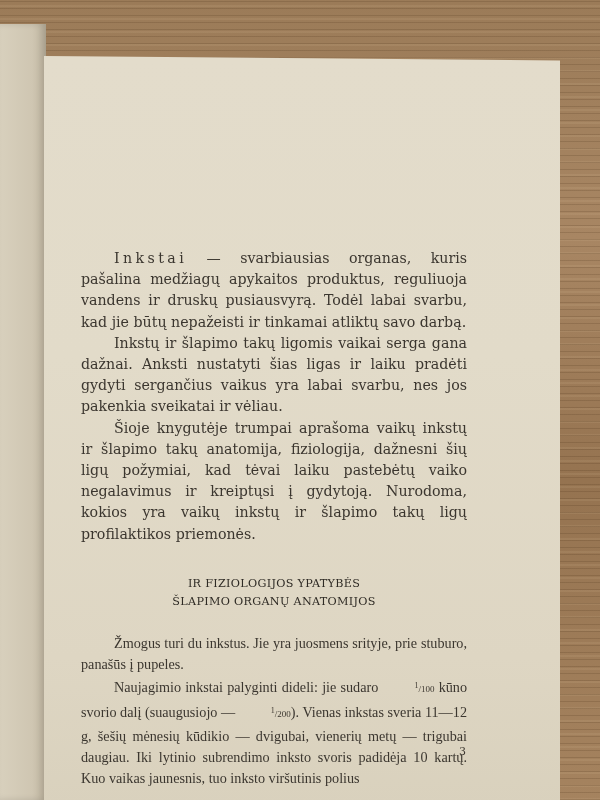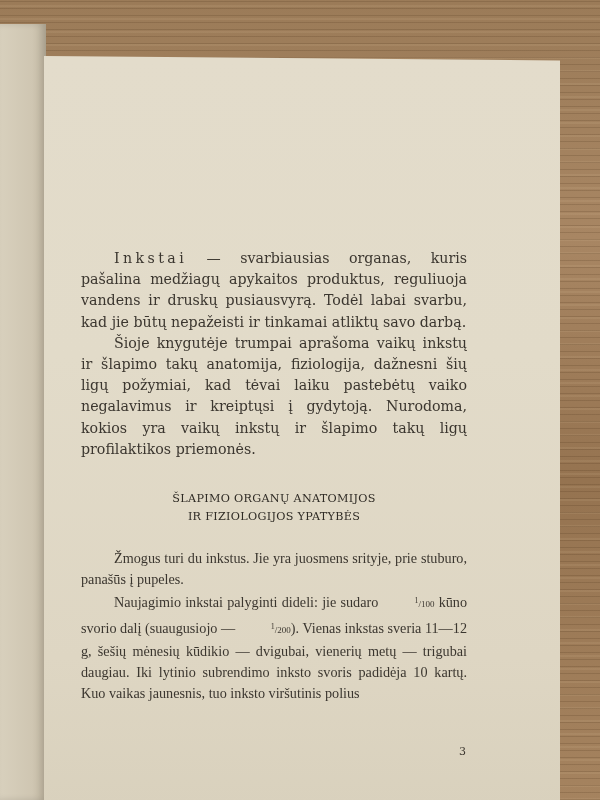--- a/index.html
+++ b/index.html
@@ -93,25 +93,26 @@
 <body>
 
 <div class="wood-grain"></div>
 <div class="left-page"></div>
 
 <div class="page">
   <div class="text-block">
 
     <p class="para"><span class="spaced">Inkstai</span><span> — svarbiausias organas, kuris pašalina medžiagų apykaitos produktus, reguliuoja vandens ir druskų pusiausvyrą. Todėl labai svarbu, kad jie būtų nepažeisti ir tinkamai atliktų savo darbą.</span></p>
 
+    <p class="para">Inkstų ir šlapimo takų ligomis vaikai serga gana dažnai. Anksti nustatyti šias ligas ir laiku pradėti gydyti sergančius vaikus yra labai svarbu, nes jos pakenkia sveikatai ir vėliau.</p>
 
     <p class="para">Šioje knygutėje trumpai aprašoma vaikų inkstų ir šlapimo takų anatomija, fiziologija, dažnesni šių ligų požymiai, kad tėvai laiku pastebėtų vaiko negalavimus ir kreiptųsi į gydytoją. Nurodoma, kokios yra vaikų inkstų ir šlapimo takų ligų profilaktikos priemonės.</p>
 
+    <p class="heading">IR FIZIOLOGIJOS YPATYBĖS</p>
     <p class="heading">ŠLAPIMO ORGANŲ ANATOMIJOS</p>
-    <p class="heading">IR FIZIOLOGIJOS YPATYBĖS</p>
 
     <div class="section-2">
       <p class="para">Žmogus turi du inkstus. Jie yra juosmens srityje, prie stuburo, panašūs į pupeles.</p>
       <p class="para"><span>Naujagimio inkstai palyginti dideli: jie sudaro </span><span class="frac"><sup>1</sup><span>/100</span></span><span> kūno svorio dalį (suaugusiojo — </span><span class="frac"><sup>1</sup><span>/200</span></span><span>). Vienas inkstas sveria 11—12 g, šešių mėnesių kūdikio — dvigubai, vienerių metų — trigubai daugiau. Iki lytinio subrendimo inksto svoris padidėja 10 kartų. Kuo vaikas jaunesnis, tuo inksto viršutinis polius</span></p>
     </div>
   </div>
 
   <div class="page-number">3</div>
 </div>
 

